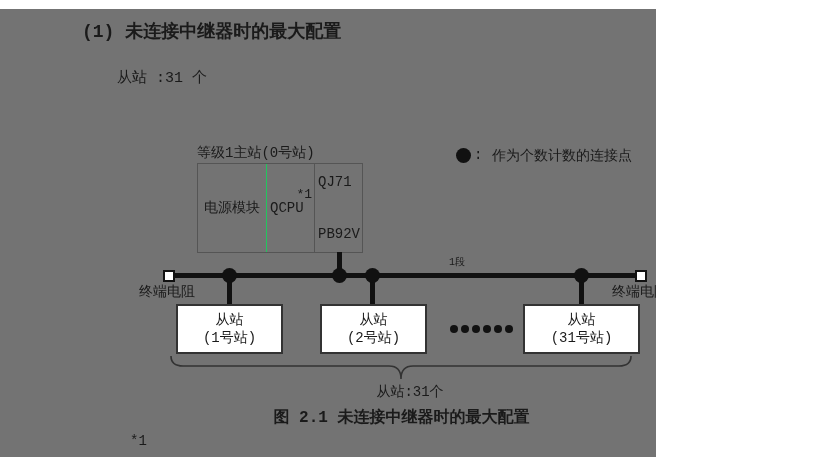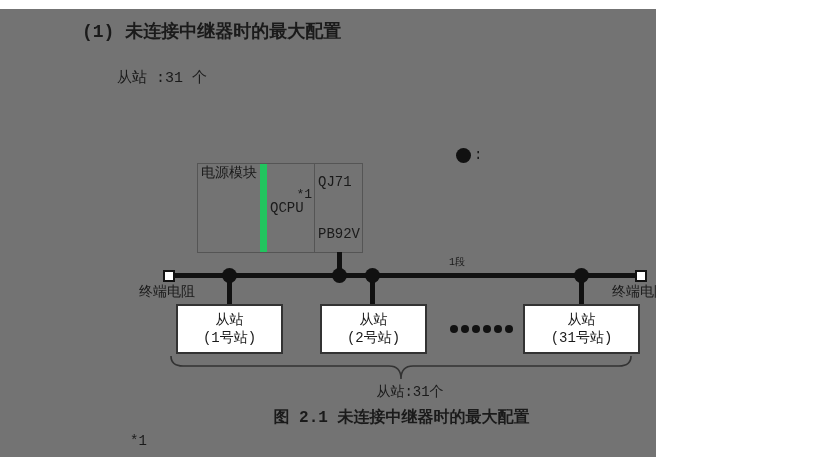--- a/index.html
+++ b/index.html
@@ -17,21 +17,21 @@
   .heading{left:82px;top:10px;font-size:18px;font-weight:bold;}
   .intro-line{left:117px;font-size:15px;}
   
   .master-label{left:197px;top:135px;font-size:14px;}
   .master-box{
     left:197px;top:154px;width:166px;height:90px;
     border:1px solid #555;box-sizing:border-box;
     display:flex;
   }
   .mcell{box-sizing:border-box;height:100%;font-size:14px;position:relative;}
-  .mcell-power{width:69px;border-right:7px solid #22c55e;display:flex;align-items:flex-start;justify-content:center;}
+  .mcell-power{width:69px;border-right:1px solid #22c55e;display:flex;align-items:center;justify-content:center;}
   .mcell-cpu{width:48px;border-right:1px solid #555;display:flex;align-items:center;padding-left:3px;}
   .mcell-mod{flex:1;display:flex;flex-direction:column;justify-content:center;padding-left:3px;line-height:1.15;gap:36px;}
   .cpu-ref{position:absolute;top:23px;right:2px;font-size:13px;}
   
   .legend-dot{left:456px;top:139px;width:15px;height:15px;border-radius:50%;background:#111;}
   .legend-colon{left:474px;top:138px;font-size:14px;}
   .legend-text{left:492px;top:138px;font-size:14px;}
   
   .bus-line{left:170px;top:264px;width:467px;height:5px;background:#111;}
   .term-square{width:12px;height:12px;box-sizing:border-box;background:#fff;border:2px solid #111;top:261px;}
@@ -60,36 +60,38 @@
   .footnote-text{left:164px;top:424px;font-size:14px;}
 </style>
 </head>
 <body>
 
 <div id="page">
 
   <div class="abs heading">(1) 未连接中继器时的最大配置</div>
   <div class="abs intro-line" style="top:59px;">从站 :31 个</div>
 
+  <div class="abs master-label">等级1主站(0号站)</div>
   <div class="abs master-box">
     <div class="mcell mcell-power">
       <span>电源模块</span>
     </div>
     <div class="mcell mcell-cpu">
       <span>QCPU</span>
       <span class="cpu-ref">*1</span>
     </div>
     <div class="mcell mcell-mod">
       <span>QJ71</span>
       <span>PB92V</span>
     </div>
   </div>
 
   <div class="abs legend-dot"></div>
   <div class="abs legend-colon">:</div>
+  <div class="abs legend-text">作为个数计数的连接点</div>
 
   <div class="abs bus-line"></div>
   <div class="abs term-square left"></div>
   <div class="abs term-square right"></div>
   <div class="abs term-label left">终端电阻</div>
   <div class="abs term-label right">终端电阻</div>
   <div class="abs segment-label">1段</div>
 
   <div class="abs vline" style="left:337px;top:243px;height:23px;"></div>
   <div class="abs vline" style="left:227px;top:266px;height:30px;"></div>

